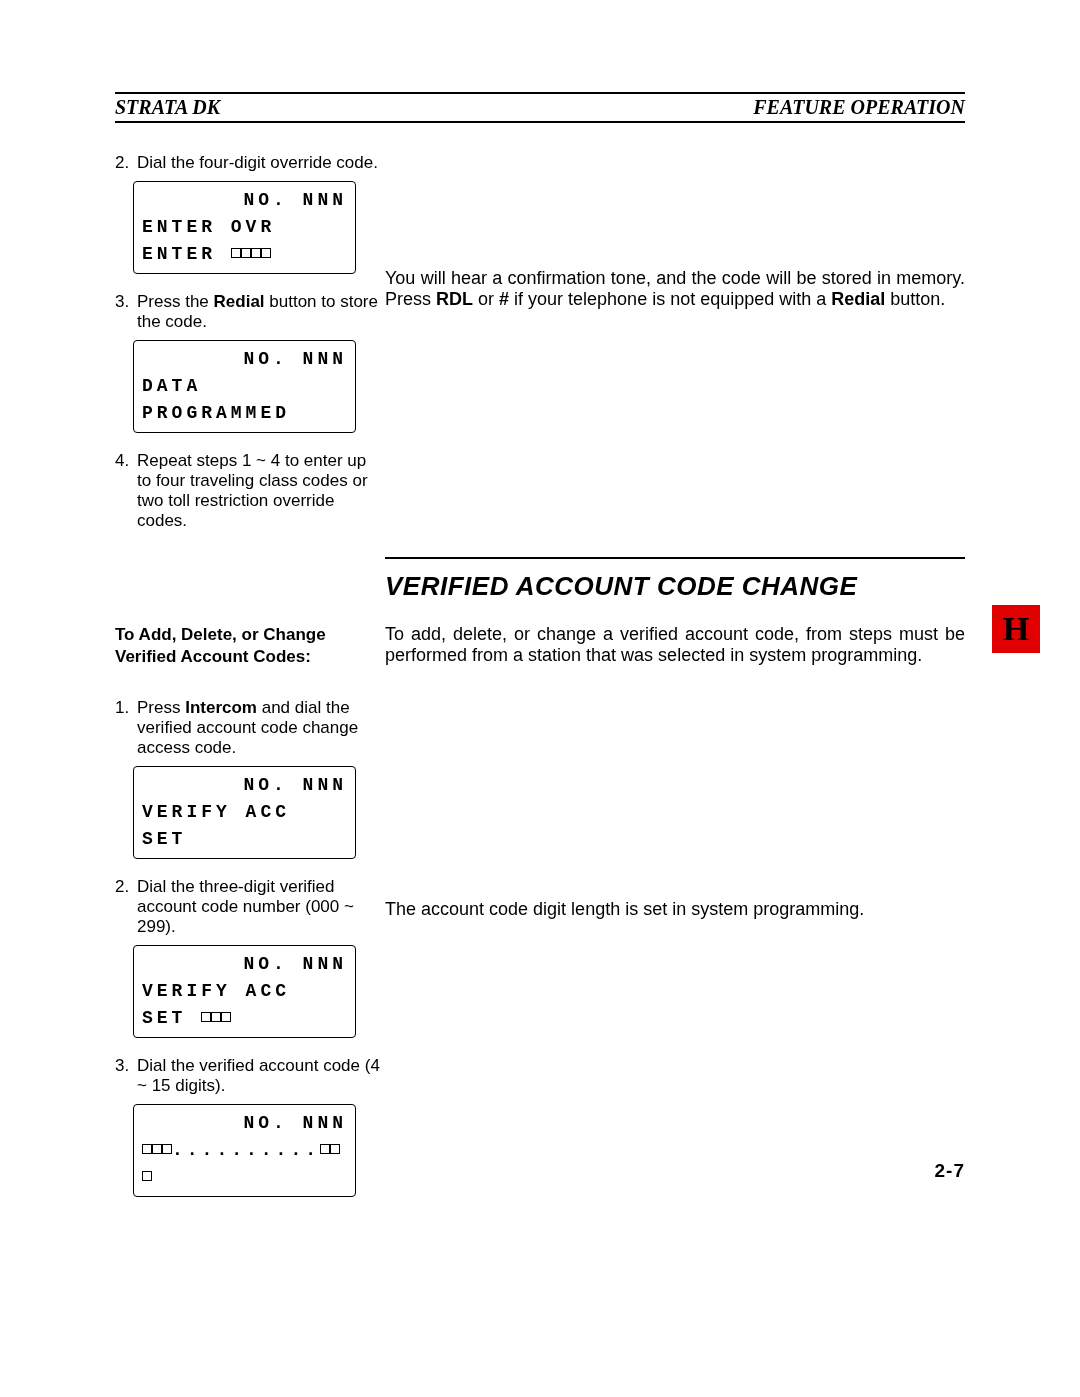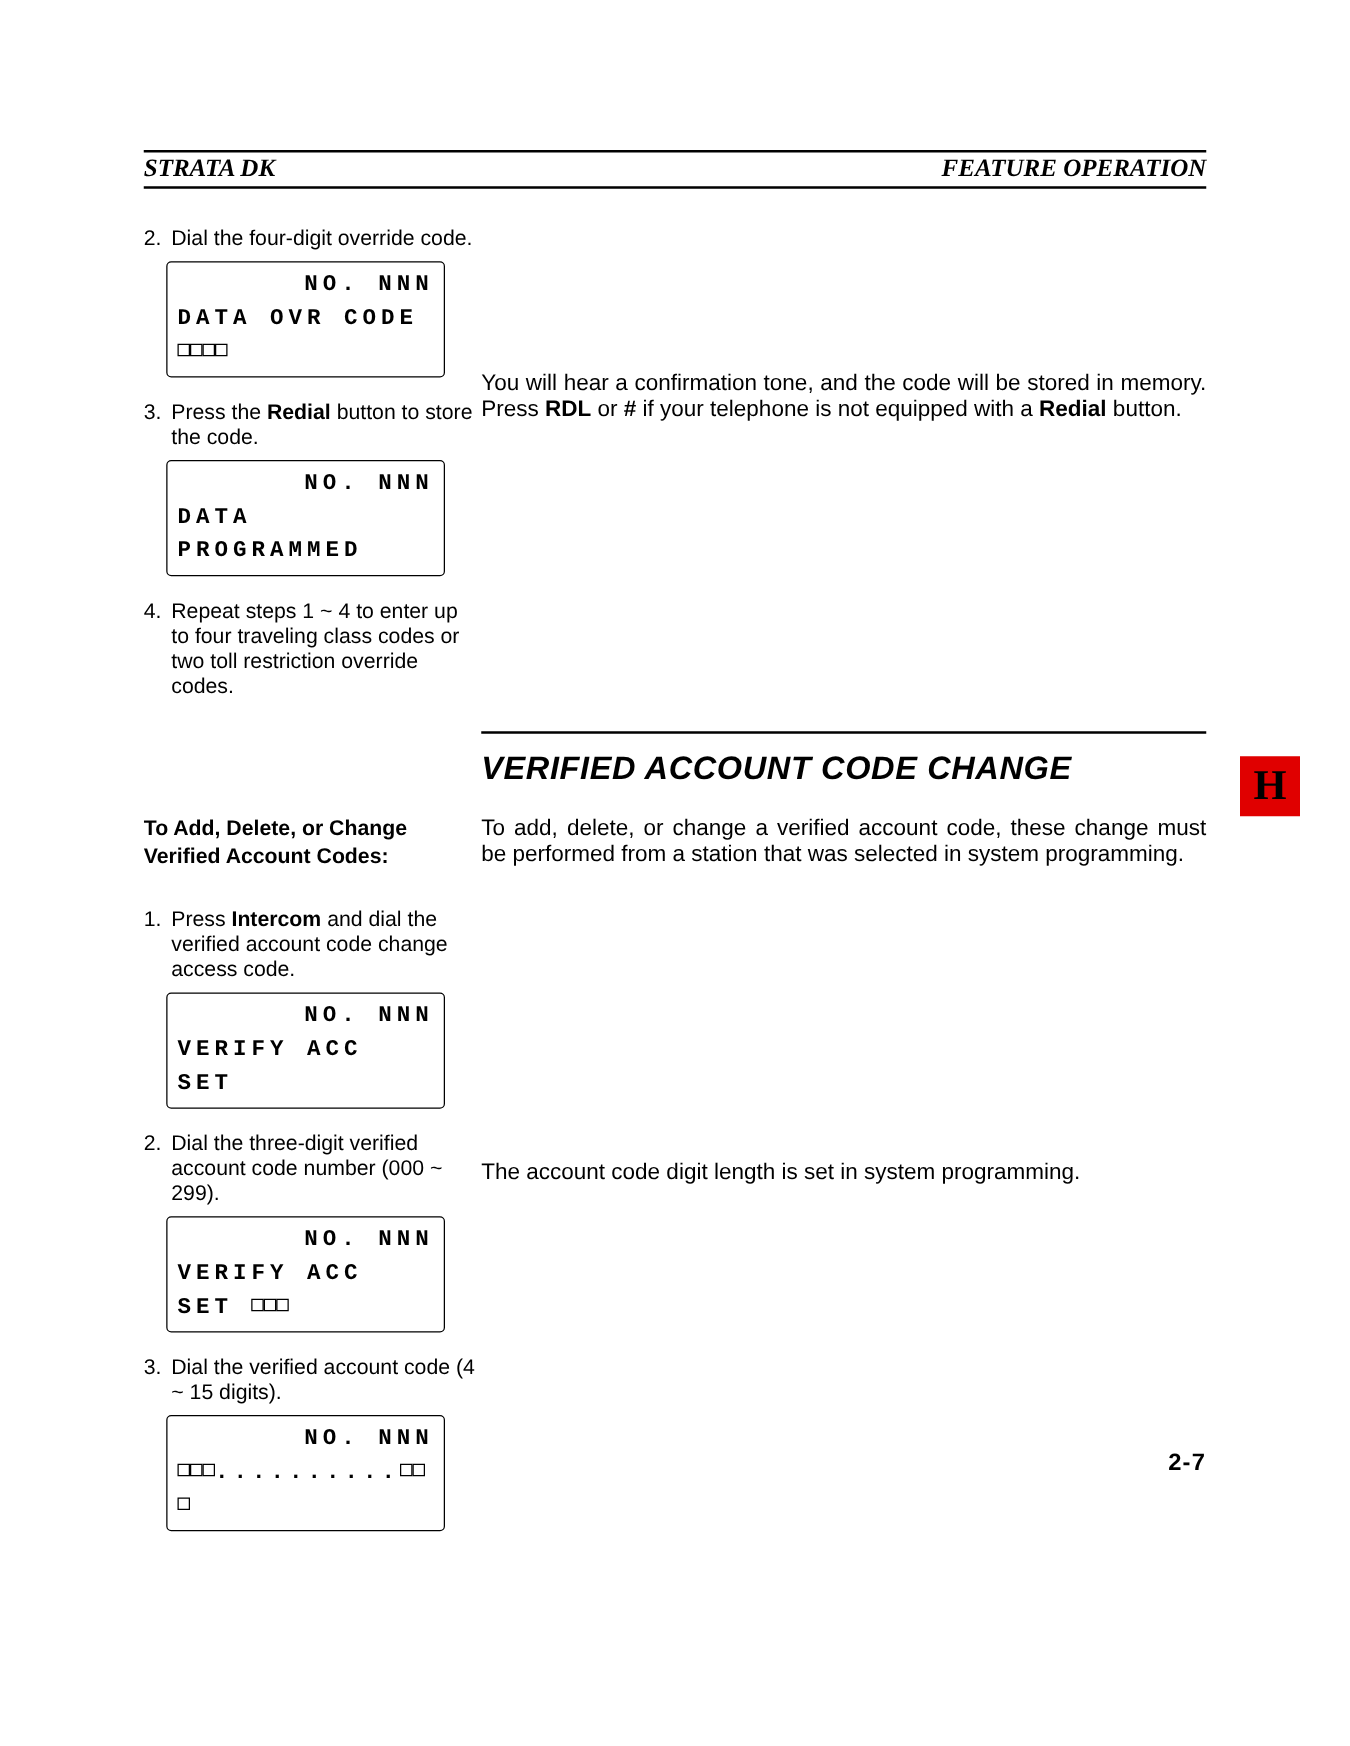--- a/index.html
+++ b/index.html
@@ -6,21 +6,21 @@
     margin: 0;
     background: #fff;
     font-family: Arial, Helvetica, sans-serif;
     color: #000;
   }
   .page {
     width: 1080px;
     height: 1397px;
     position: relative;
     box-sizing: border-box;
-    padding: 120px 115px 0 115px;
+    padding: 92px 115px 0 115px;
   }
   .top-bar {
     border-top: 2px solid #000;
     border-bottom: 2px solid #000;
     display: flex;
     justify-content: space-between;
     font-style: italic;
     font-weight: bold;
     font-size: 20px;
     font-family: "Times New Roman", serif;
@@ -123,21 +123,21 @@
 
   <div class="two-col">
     <div class="left">
 
       <div class="num-item">
         <div class="n">2.</div>
         <div>Dial the four-digit override code.</div>
       </div>
       <div class="lcd">
         <div class="l1">NO. NNN</div>
-        <div><span>DATA OVR CODE </span><span class="sq"></span><span class="sq"></span><span class="sq"></span><span class="sq"></span></div>
+        <div><span>ENTER OVR ENTER </span><span class="sq"></span><span class="sq"></span><span class="sq"></span><span class="sq"></span></div>
       </div>
 
       <div class="num-item">
         <div class="n">3.</div>
         <div>
           <span>Press the </span><span class="bold">Redial</span><span> button to store the code.</span>
         </div>
       </div>
       <div class="lcd">
         <div class="l1">NO. NNN</div>
@@ -193,21 +193,21 @@
           <div class="n">3.</div>
           <div>Dial the verified account code (4 ~ 15 digits).</div>
         </div>
         <div class="lcd">
           <div class="l1">NO. NNN</div>
           <div><span class="sq"></span><span class="sq"></span><span class="sq"></span><span>..........</span><span class="sq"></span><span class="sq"></span><span class="sq"></span></div>
         </div>
       </div>
 
       <div class="right">
-        <p>To add, delete, or change a verified account code, these change must be performed from a station that was selected in system programming.</p>
+        <p>To add, delete, or change a verified account code, from steps must be performed from a station that was selected in system programming.</p>
         <div style="height:215px;"></div>
         <p>The account code digit length is set in system programming.</p>
       </div>
     </div>
   </div>
 
   <div class="h-tab">H</div>
   <div class="page-num">2-7</div>
 </div>
 

